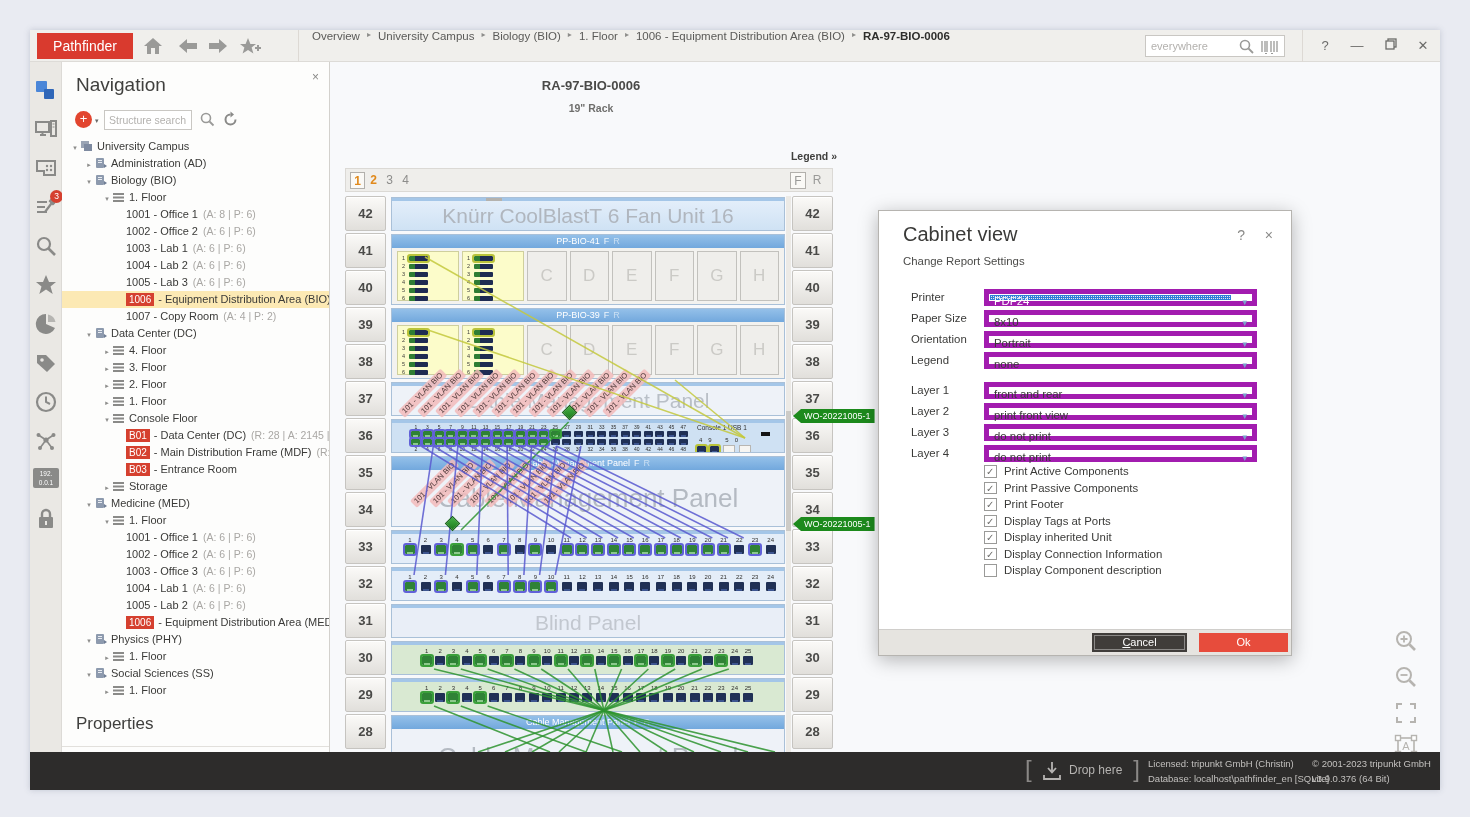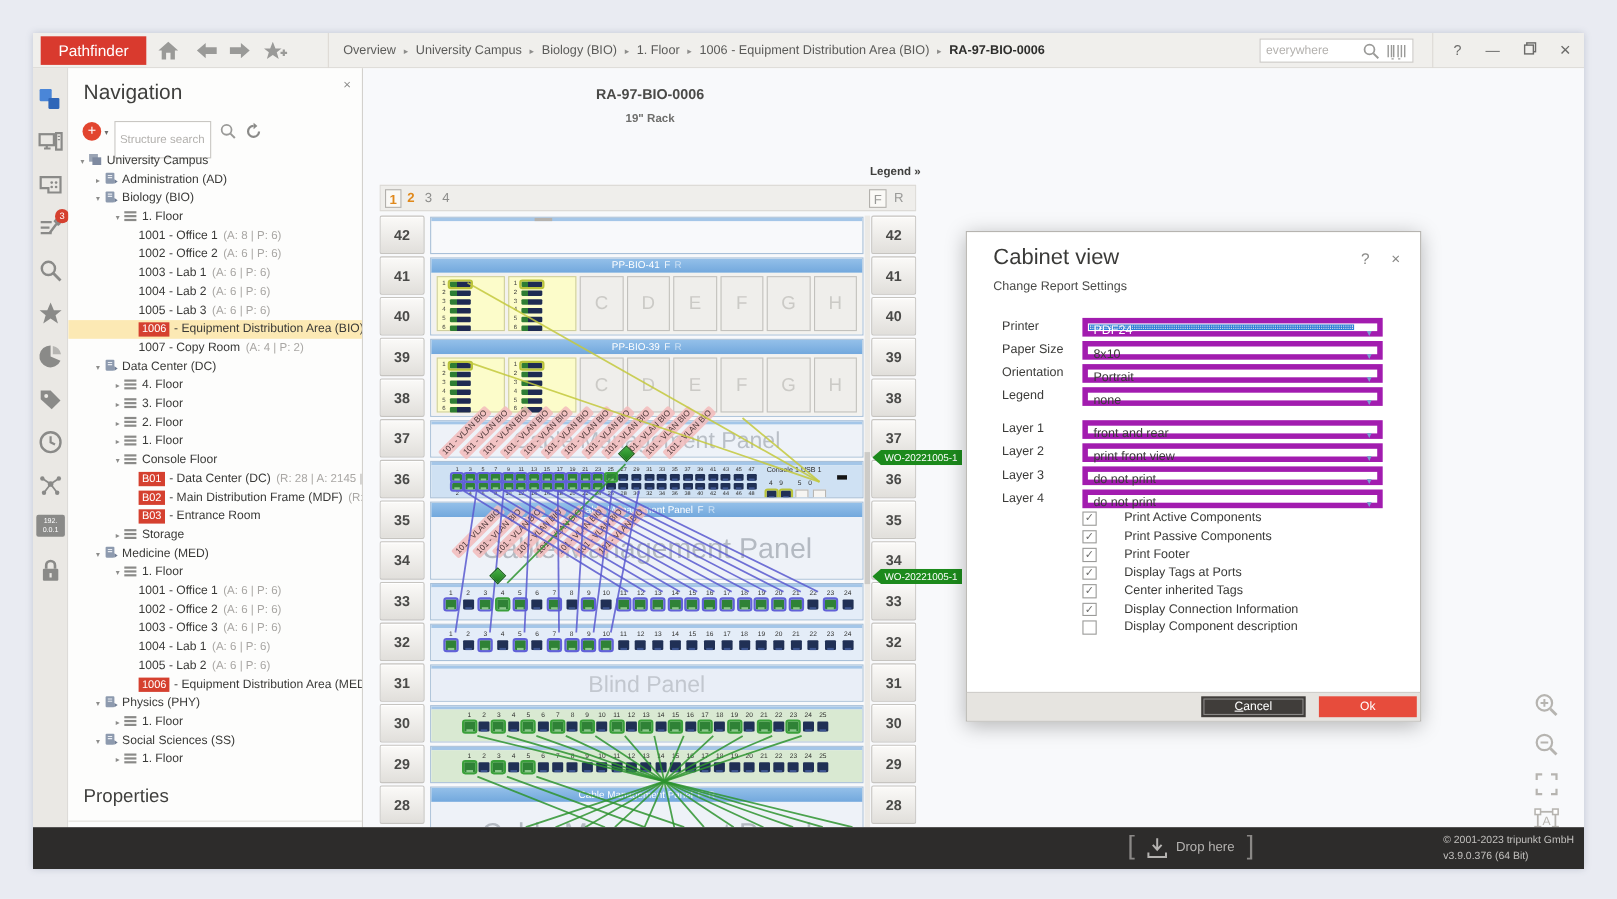--- a/index.html
+++ b/index.html
@@ -5,21 +5,21 @@
   * { margin:0; padding:0; box-sizing:border-box; }
   html,body { width:1470px; height:817px; background:#e9ebf2; font-family:"Liberation Sans","DejaVu Sans",sans-serif; overflow:hidden; }
   .window { position:absolute; left:30px; top:30px; width:1410px; height:760px; background:#f7f8fa; box-shadow:0 0 6px rgba(80,90,120,.25); }
 
   
   .topbar { position:absolute; left:0; top:0; width:1410px; height:32px; background:#f0efec; border-bottom:1px solid #dddbd7; }
   .logo { position:absolute; left:7px; top:3px; width:96px; height:26px; background:#d93a2e; color:#fff; font-size:14px; text-align:center; line-height:26px; }
   .tb-ic { position:absolute; top:6px; width:22px; height:20px; cursor:pointer; }
   .tb-ic svg { width:100%; height:100%; }
   .tb-sep { position:absolute; top:0; width:1px; height:32px; background:#ddd9d4; }
-  .crumbs { position:absolute; left:282px; top:0; height:32px; display:flex; align-items:center; font-size:11.5px; color:#5a5a58; white-space:nowrap; }
+  .crumbs { position:absolute; left:282px; top:0; height:32px; display:flex; align-items:flex-start; font-size:11.5px; color:#5a5a58; white-space:nowrap; }
   .crumb { cursor:pointer; }
   .crumb.last { color:#2e2e2c; font-weight:bold; cursor:default; }
   .crumb-arrow { margin:0 7px; font-size:8px; color:#8d8d8b; }
   .searchbox { position:absolute; left:1115px; top:5px; width:140px; height:22px; background:#fff; border:1px solid #c9c7c3; }
   .searchbox input { position:absolute; left:5px; top:1px; width:92px; height:18px; border:0; outline:0; font-size:11px; color:#555; font-family:inherit; }
   .searchbox input::placeholder { color:#b3b1ae; }
   .sb-ic { position:absolute; top:2px; width:18px; height:17px; cursor:pointer; }
   .winbtn { position:absolute; top:7px; width:26px; height:18px; color:#6b6b69; font-size:13px; text-align:center; line-height:18px; cursor:pointer; }
 
   
@@ -28,21 +28,21 @@
   .rail-ic svg { width:100%; height:100%; }
   .rail-badge { position:absolute; right:-5px; top:-5px; min-width:13px; height:13px; background:#d5402f; border-radius:7px; color:#fff; font-size:8.5px; text-align:center; line-height:13px; padding:0 2px; }
   .rail-ip { position:absolute; left:3px; width:26px; height:20px; background:#8a8a88; color:#fff; font-size:6.5px; line-height:9px; text-align:center; padding-top:1px; border-radius:2px; cursor:pointer; }
 
   
   .navpanel { position:absolute; left:32px; top:32px; width:268px; height:690px; background:#fdfdfc; border-right:1px solid #d3d1cd; overflow:hidden; }
   .nav-title { position:absolute; left:14px; top:12px; font-size:19px; font-weight:300; color:#3f3f3d; }
   .nav-close { position:absolute; right:10px; top:8px; color:#8a8a88; font-size:12px; cursor:pointer; }
   .nav-addbtn { position:absolute; left:13px; top:49px; width:17px; height:17px; border-radius:50%; background:#e2452f; color:#fff; font-size:13px; line-height:16px; text-align:center; cursor:pointer; }
   .nav-addcaret { position:absolute; left:33px; top:55px; font-size:7px; color:#6a6a68; cursor:pointer; }
-  .nav-search { position:absolute; left:42px; top:48px; width:88px; height:34px; border:1px solid #c9c7c3; background:#fff; font-size:10.5px; color:#555; padding:0 4px; font-family:inherit; }
+  .nav-search { position:absolute; left:42px; top:48px; width:88px; height:20px; border:1px solid #c9c7c3; background:#fff; font-size:10.5px; color:#555; padding:0 4px; font-family:inherit; }
   .nav-search::placeholder { color:#b3b1ae; }
   .nav-sic { position:absolute; top:49px; width:17px; height:17px; cursor:pointer; }
   .tree { position:absolute; left:0; top:76px; width:268px; }
   .trow { position:relative; height:17px; line-height:17px; font-size:11px; color:#3a3a38; white-space:nowrap; overflow:hidden; cursor:pointer; }
   .trow.hl { background:#fce9b4; }
   .texp { display:inline-block; width:10px; font-size:7px; color:#8d8d8b; text-align:center; }
   .ticon { display:inline-block; width:14px; height:12px; vertical-align:-2px; margin-right:3px; }
   .ticon svg { width:100%; height:100%; }
   .tbadge { display:inline-block; background:#d5402f; color:#fff; font-size:10px; line-height:13px; padding:0 3px; margin-right:4px; }
   .tsuffix { color:#a9a7a4; font-size:10.5px; margin-left:5px; }
@@ -119,21 +119,21 @@
   .dlg-help { position:absolute; right:46px; top:16px; color:#8a8a88; font-size:14px; cursor:pointer; }
   .dlg-close { position:absolute; right:18px; top:16px; color:#8a8a88; font-size:14px; cursor:pointer; }
   .dlg-sub { position:absolute; left:24px; top:44px; font-size:11.4px; color:#4a4a48; }
   .frow { position:absolute; left:0; width:414px; height:18px; }
   .flabel { position:absolute; left:32px; top:2px; font-size:11.4px; color:#3a3a38; }
   .fselect { position:absolute; left:105px; top:0; width:273px; height:17px; border:5px solid #a21caf; background:#fff; font-size:11.4px; color:#3a3a38; line-height:15px; padding-left:5px; cursor:pointer; }
   .fselect .caret { position:absolute; right:5px; top:1px; font-size:9px; color:#7aa0cc; }
   .fselect.sel .val { position:absolute; left:1px; top:1px; right:21px; bottom:1px; background:#2e7ed8; color:#fff; padding-left:4px; line-height:13px; outline:1px dotted #e8e8e8; outline-offset:-2px; }
   .cbrow { position:absolute; left:105px; height:16px; cursor:pointer; }
   .cbbox { position:absolute; left:0; top:1px; width:12.5px; height:12.5px; border:1px solid #9a9a98; background:#fff; font-size:10px; line-height:11px; text-align:center; color:#6f6f6d; }
-  .cblabel { position:absolute; left:20px; top:1px; font-size:11.4px; color:#3a3a38; white-space:nowrap;margin-left:18px; }
+  .cblabel { position:absolute; left:20px; top:1px; font-size:11.4px; color:#3a3a38; white-space:nowrap; }
   .dlg-footer { position:absolute; left:0; bottom:0; width:412px; height:26px; background:#e6e4e0; border-top:1px solid #d0cecb; }
   .btn { position:absolute; top:3px; height:19px; font-size:11px; color:#fff; text-align:center; line-height:19px; cursor:pointer; }
   .btn-cancel { left:213px; width:95px; background:#403d3a; outline:1px solid #8a8886; outline-offset:-3px; }
   .btn-ok { left:320px; width:89px; background:#e74c3c; }
 
   
   .statusbar { position:absolute; left:0; top:722px; width:1410px; height:38px; background:#2d2c2b; color:#c2c0be; }
   .drophere { position:absolute; left:995px; top:6px; width:115px; height:26px; color:#b5b3b1; font-size:12px; cursor:pointer; }
   .bracket { position:absolute; top:-3px; font-size:24px; font-weight:300; color:#8a8886; }
   .drop-ic { position:absolute; left:16px; top:2px; width:22px; height:22px; }
@@ -418,20 +418,21 @@
           <div class="ucell" style="left: 0px; top: 517px;">29</div>
           <div class="ucell" style="left: 447px; top: 517px;">29</div>
           <div class="ucell" style="left: 0px; top: 554px;">28</div>
           <div class="ucell" style="left: 447px; top: 554px;">28</div>
         </div>
       <div id="rack-panels">
           <div class="panel" style="top: 37px; height: 34px;">
             <div class="pstrip">
               <div class="pthumb"></div>
             </div>
+            <div class="fan-body">Knürr CoolBlastT 6 Fan Unit 16</div>
           </div>
           <div class="panel" style="top: 74px; height: 71px;">
             <div class="phead">
               <span>PP-BIO-41</span>
               <span class="pfr"><i>F</i><i style="opacity:.55">R</i></span>
             </div>
             <div class="pp-body">
               <div class="yblock">
                 <div class="yrow">
                   <span class="ynum">1</span>
@@ -1295,21 +1296,21 @@
           <div class="cbrow" style="top: 286px;">
             <span class="cbbox">✓</span>
             <span class="cblabel">Print Footer</span>
           </div>
           <div class="cbrow" style="top: 302.5px;">
             <span class="cbbox">✓</span>
             <span class="cblabel">Display Tags at Ports</span>
           </div>
           <div class="cbrow" style="top: 319px;">
             <span class="cbbox">✓</span>
-            <span class="cblabel">Center inherited Tags</span>
+            <span class="cblabel">Display inherited Unit</span>
           </div>
           <div class="cbrow" style="top: 335.5px;">
             <span class="cbbox">✓</span>
             <span class="cblabel">Display Connection Information</span>
           </div>
           <div class="cbrow" style="top: 352px;">
             <span class="cbbox"></span>
             <span class="cblabel">Display Component description</span>
           </div>
         </div>
@@ -1323,18 +1324,22 @@
   <div class="statusbar">
     <div class="drophere">
       <span class="bracket" style="left:0">[</span>
       <span class="drop-ic"><svg viewBox="0 0 22 22">
             <path d="M11 2 V12 M7 8 L11 12.5 L15 8" fill="none" stroke="#b5b3b1" stroke-width="1.8"></path>
             <path d="M3 15 V19 H19 V15" fill="none" stroke="#b5b3b1" stroke-width="1.8"></path>
           </svg></span>
       <span class="drop-lbl">Drop here</span>
       <span class="bracket" style="right:0">]</span>
     </div>
+    <div class="sb-col" style="left:1118px">
+      <div>Licensed: tripunkt GmbH (Christin)</div>
+      <div>Database: localhost\pathfinder_en [SQLite]</div>
+    </div>
     <div class="sb-col" style="left:1282px">
       <div>© 2001-2023 tripunkt GmbH</div>
       <div>v3.9.0.376 (64 Bit)</div>
     </div>
   </div>
 </div>
 
 </body></html>

